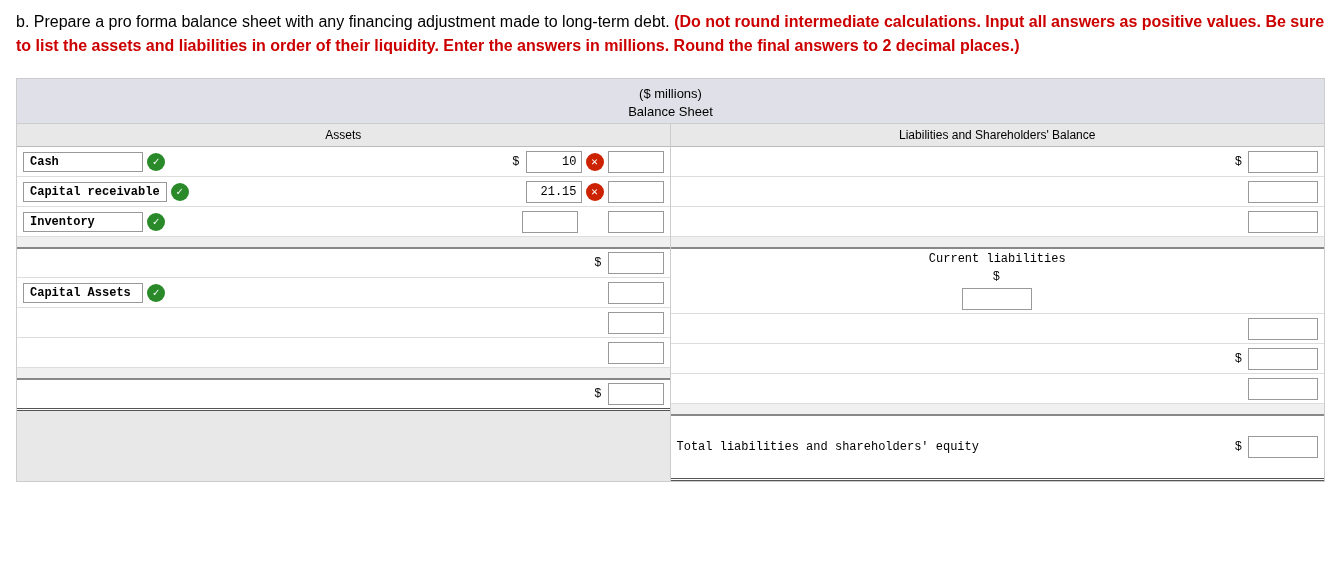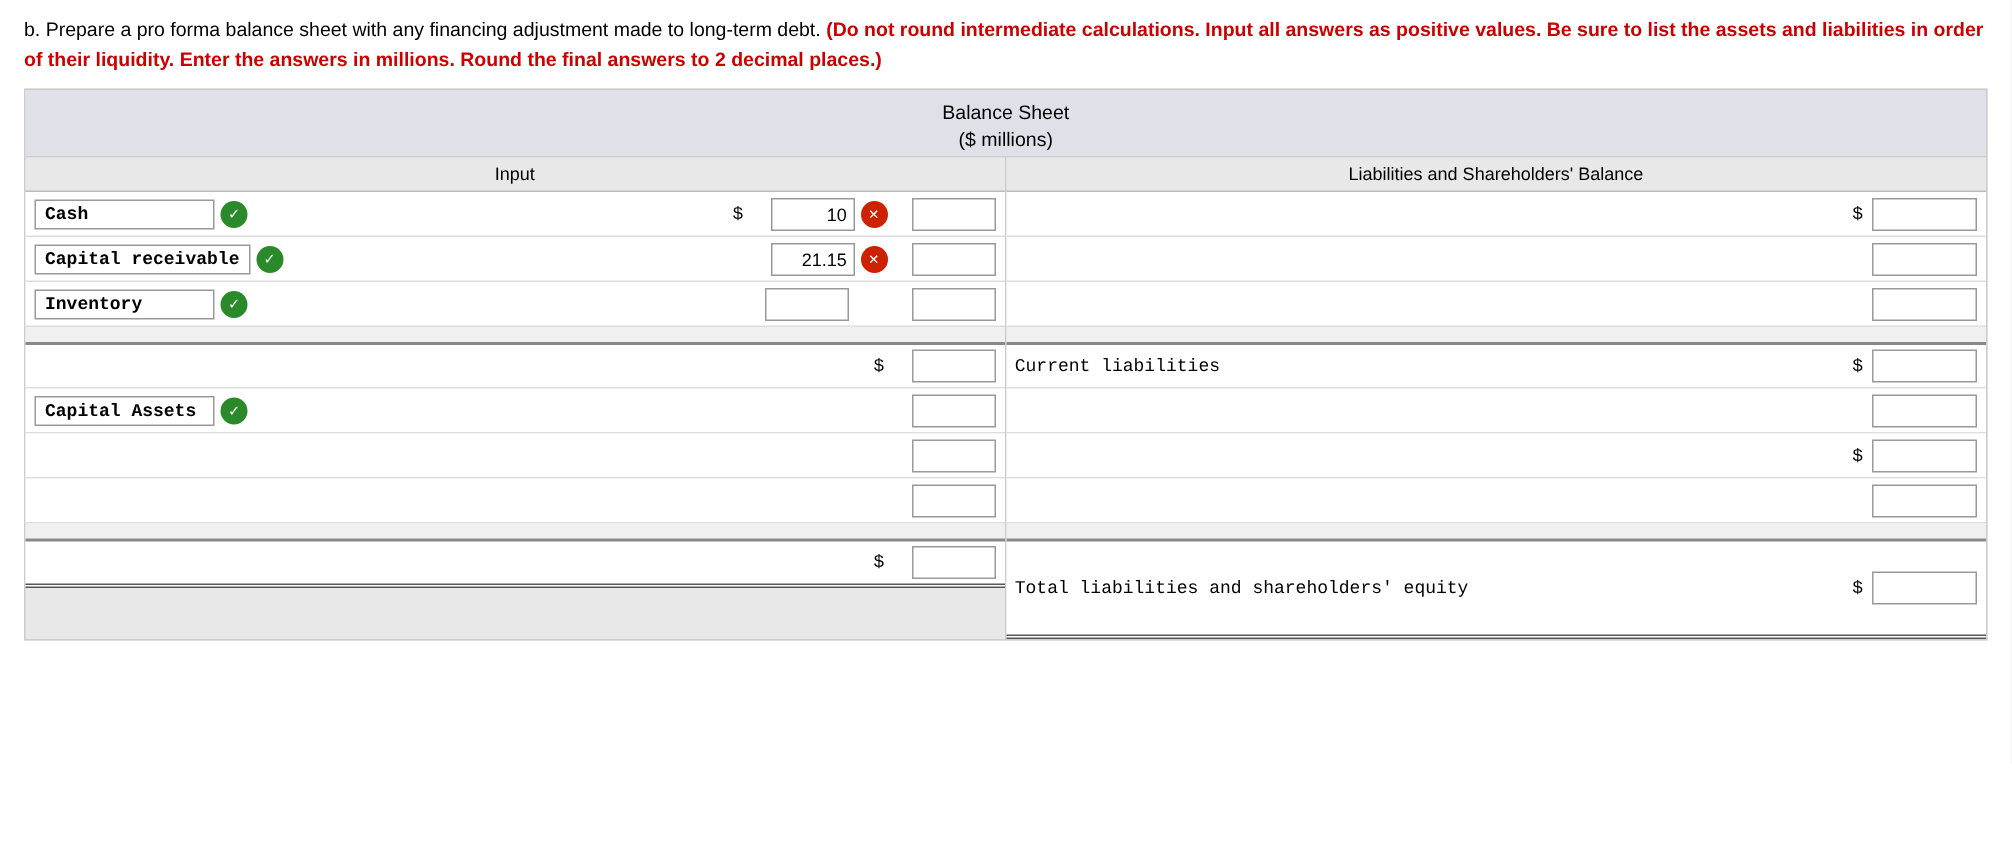--- a/index.html
+++ b/index.html
@@ -5,23 +5,23 @@
     * { box-sizing: border-box; margin: 0; padding: 0; }
     body {
       font-family: 'Courier New', Courier, monospace;
       font-size: 13px;
       background: #fff;
       color: #000;
       padding: 10px 16px;
     }
     .instructions {
       font-family: Arial, sans-serif;
-      font-size: 13px;
+      font-size: 16px;
       line-height: 1.5;
-      margin-bottom: 10px;
+      margin-bottom: 20px;
     }
     .red-bold { color: #cc0000; font-weight: bold; }
 
     .balance-sheet-container {
       border: 1px solid #ccc;
       background: #e8e8e8;
       padding: 0;
     }
     .bs-title {
       text-align: center;
@@ -86,25 +86,24 @@
     .dollar-sign {
       font-family: 'Courier New', monospace;
       font-size: 12px;
       margin-right: 2px;
     }
     .input-box {
       border: 1px solid #999;
       background: #fff;
       width: 56px;
       height: 22px;
-      font-family: Liberation Sans, sans-serif;
+      font-family: Liberation Mono, monospace;
       font-size: 12px;
       padding: 1px 4px;
       text-align: right;
-      margin-left: 12px;
     }
     .input-box.filled {
       color: #000;
     }
     .check-icon {
       width: 18px;
       height: 18px;
       background: #2a8a2a;
       border-radius: 50%;
       display: inline-flex;
@@ -170,29 +169,29 @@
 </head>
 <body>
 
 <div class="instructions">
   <span>b. Prepare a pro forma balance sheet with any financing adjustment made to long-term debt.</span>
   <span class="red-bold">(Do not round intermediate calculations. Input all answers as positive values. Be sure to list the assets and liabilities in order of their liquidity. Enter the answers in millions. Round the final answers to 2 decimal places.)</span>
 </div>
 
 <div class="balance-sheet-container">
   <div class="bs-title">
+    <div>($ millions)</div>
     <div>Balance Sheet</div>
-    <div>($ millions)</div>
   </div>
 
   <div style="display:flex; flex-direction:row;">
 
     <div class="bs-left">
       <div class="col-header">
-        <span>Input</span>
+        <span>Assets</span>
       </div>
 
       <div class="bs-row">
         <div class="label-area">
           <span class="label-text">Cash</span>
           <span class="check-icon">✓</span>
         </div>
         <div class="right-section">
           <span class="dollar-sign">$</span>
           <input class="input-box filled" type="text" value="10" style="">
@@ -280,21 +279,21 @@
       <div class="right-row" style="justify-content:flex-end; gap:4px; padding:3px 6px;">
         <input class="input-small" type="text" value="" style="">
       </div>
 
       <div class="right-row" style="justify-content:flex-end; gap:4px; padding:3px 6px;">
         <input class="input-small" type="text" value="" style="">
       </div>
 
       <div class="section-gap"></div>
 
-      <div class="right-row separator" style="padding:3px 6px; gap:4px;">
+      <div class="right-row separator" style="padding:3px 6px; gap:4px;flex-direction:column;">
         <span class="right-label">Current liabilities</span>
         <span class="dollar-sign">$</span>
         <input class="input-small" type="text" value="" style="">
       </div>
 
       <div class="right-row" style="justify-content:flex-end; gap:4px; padding:3px 6px;">
         <input class="input-small" type="text" value="" style="">
       </div>
       <div class="right-row" style="justify-content:space-between; gap:4px; padding:3px 6px; align-items:center;">
         <span></span>

